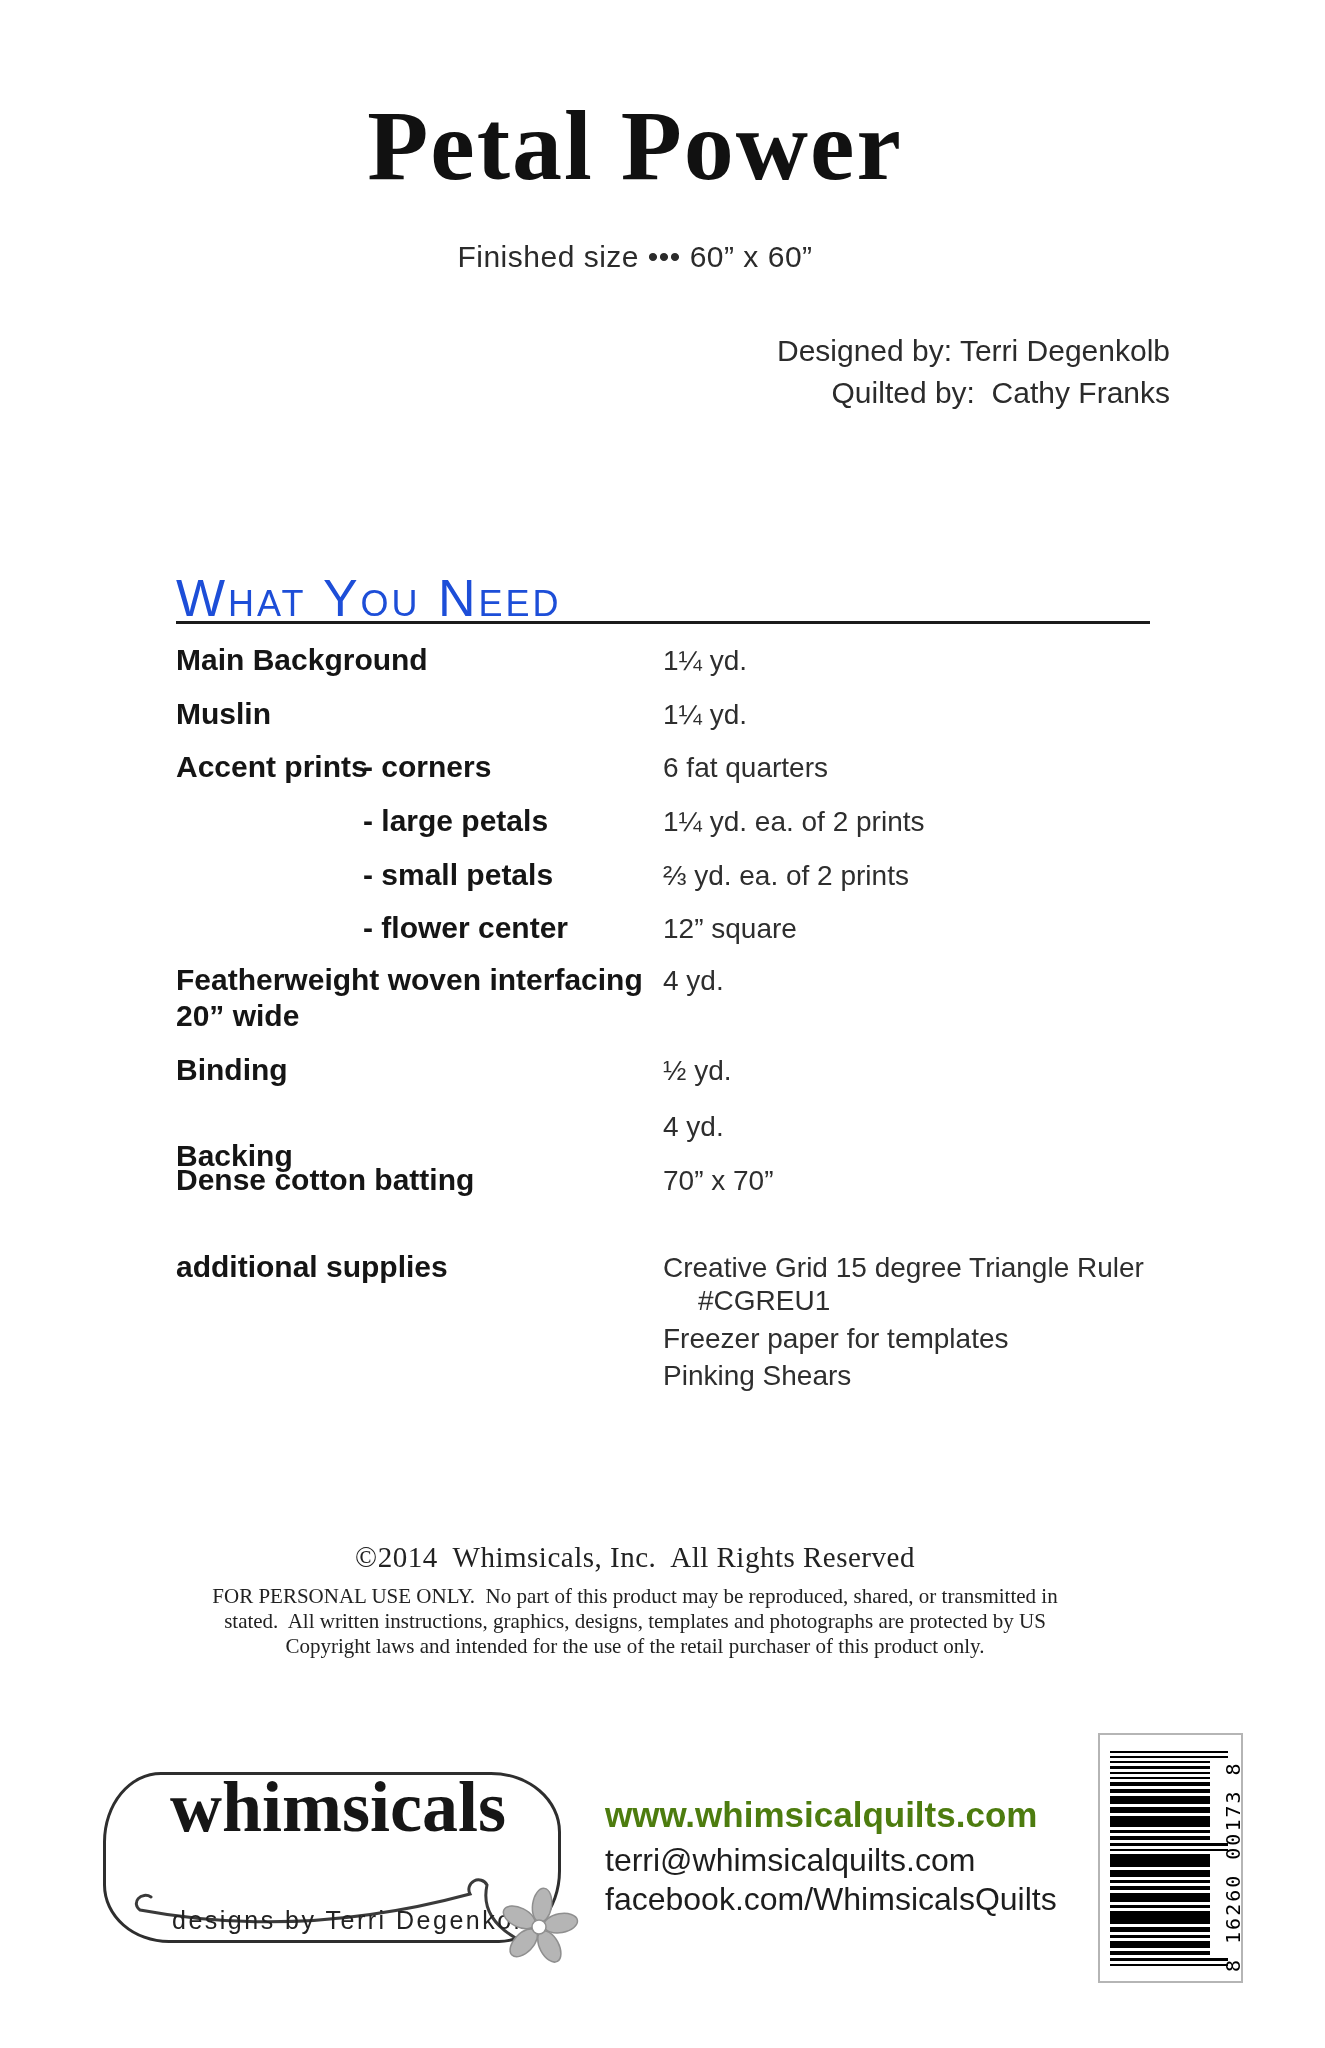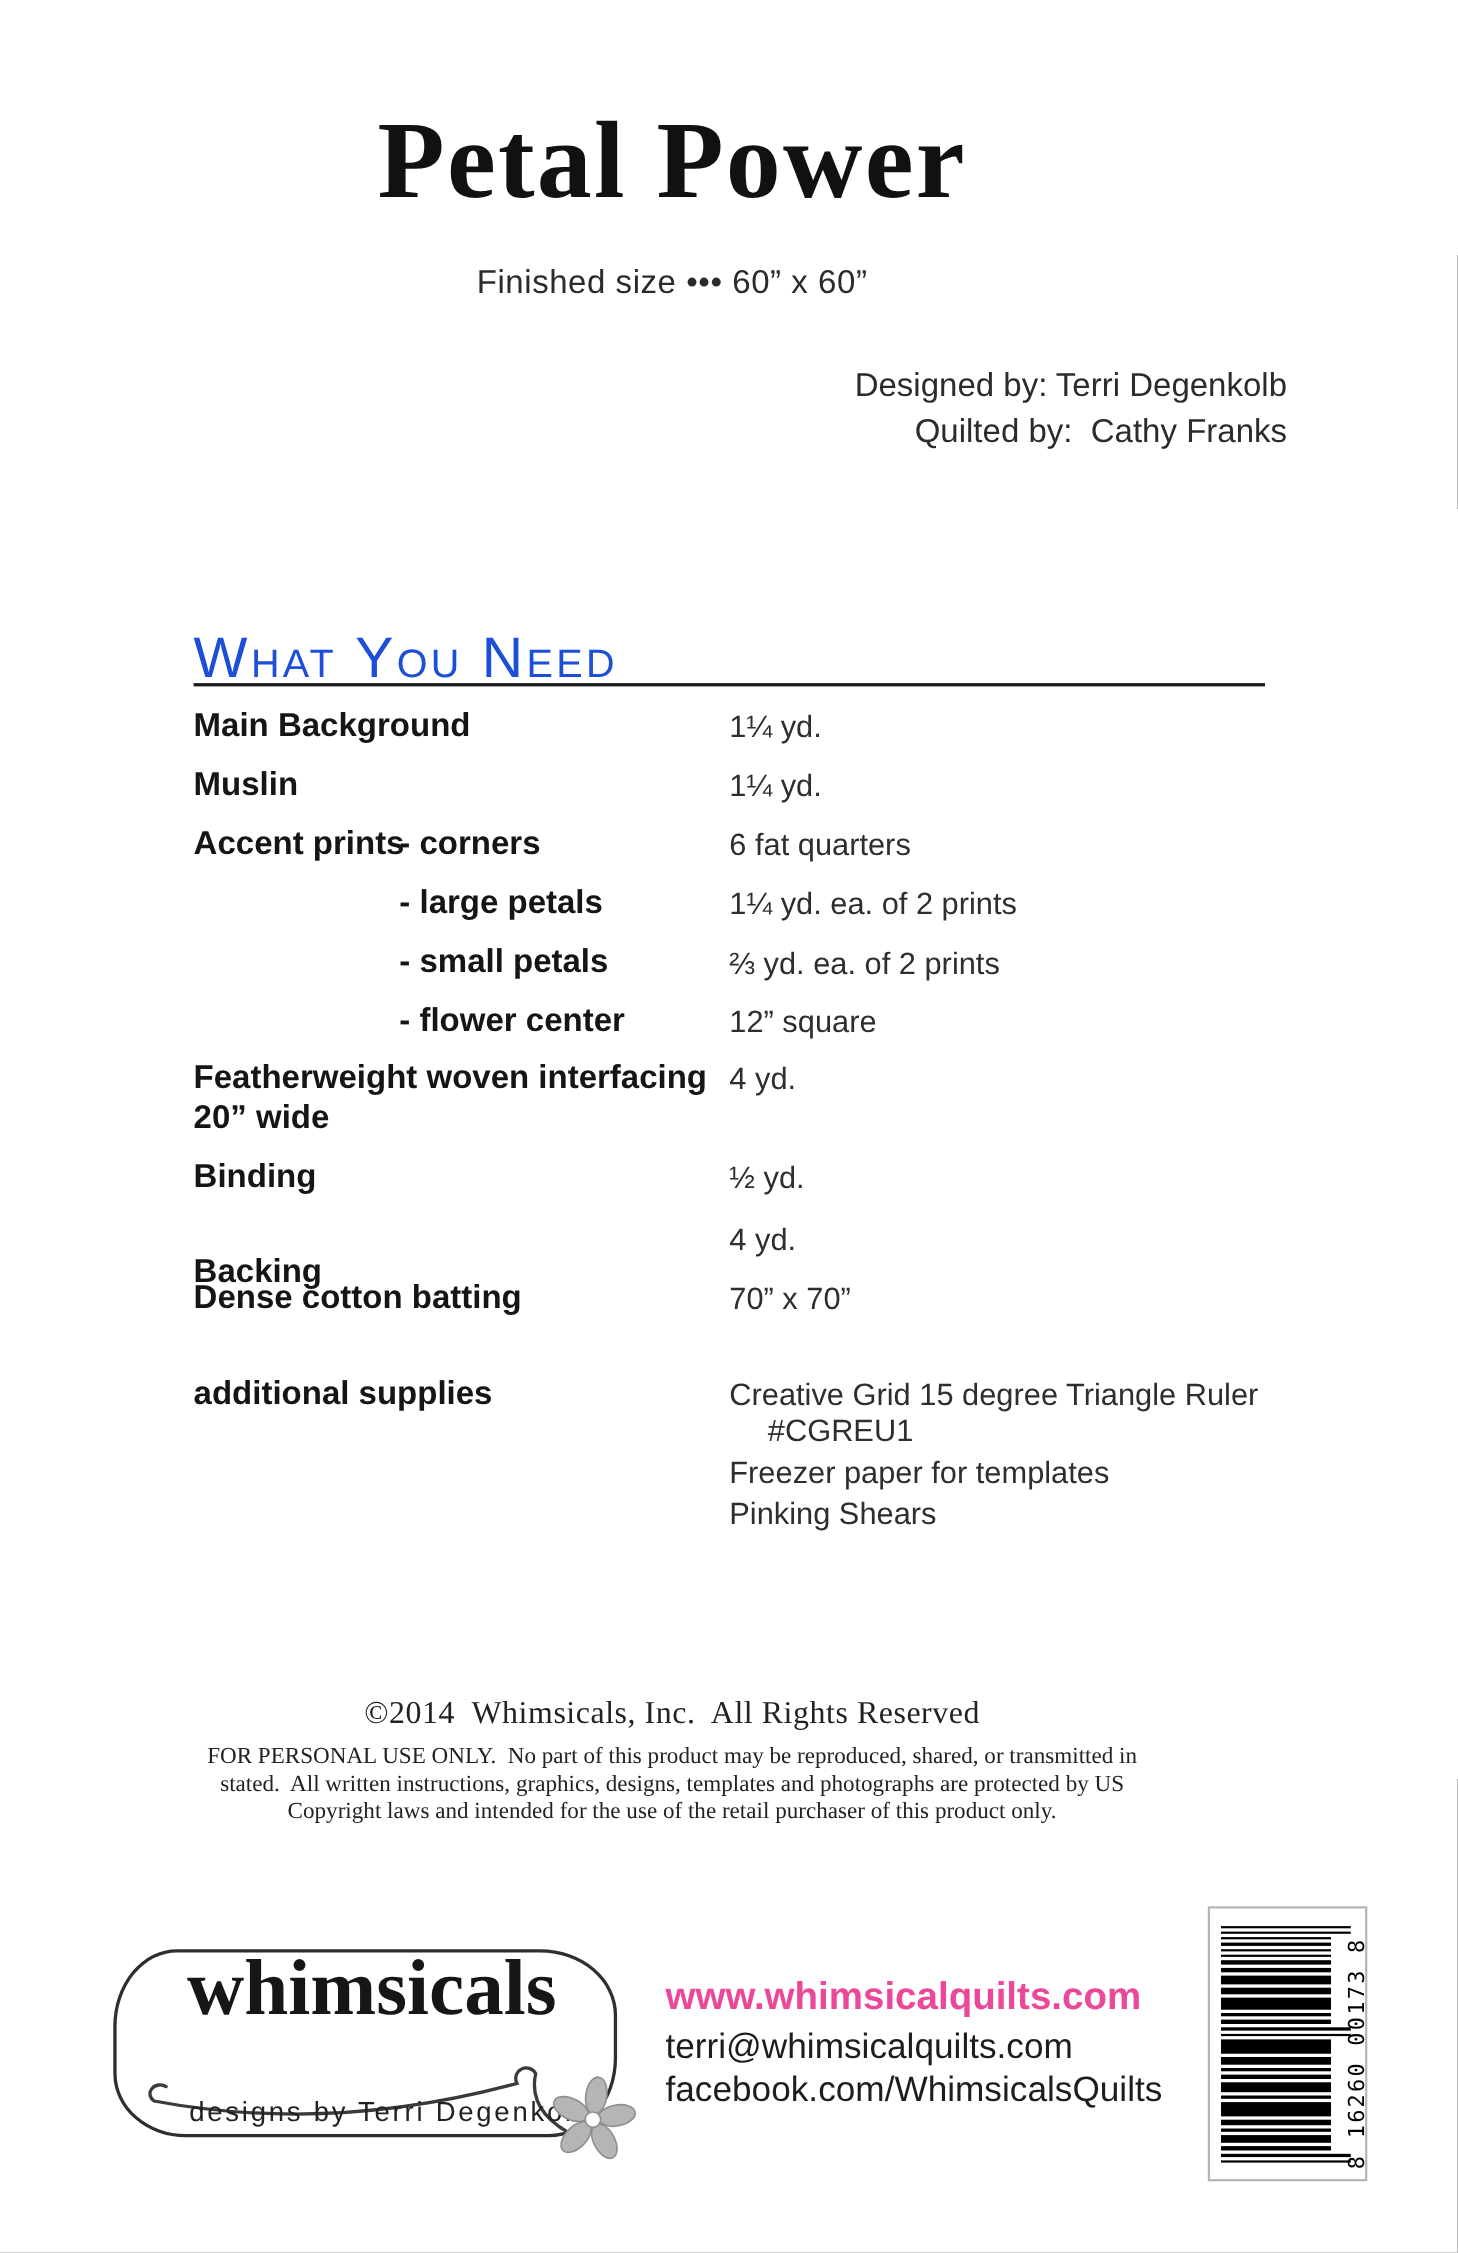--- a/index.html
+++ b/index.html
@@ -2,21 +2,21 @@
 <html><head>
 <meta charset="utf-8">
 <style>
   html,body { margin:0; padding:0; background:#888; }
   .page {
     position:relative; width:1325px; height:2048px; margin:0 auto;
     background:#ffffff; overflow:hidden;
     font-family:"Liberation Sans", sans-serif; color:#1b1b1b;
   }
   .abs { position:absolute; }
-  .center-line { left:0; width:1222px; text-align:center; }
+  .center-line { left:0; width:1222px; text-align:center;padding-left:24px; }
 
   .title {
     top:88px; font-family:cursive; font-size:100px; font-weight:bold;
     letter-spacing:2px; color:#111;
   }
   .finished { top:240px; font-size:30px; color:#2b2b2b; letter-spacing:0.5px; }
 
   .credits { top:330px; right:155px; text-align:right; font-size:30px;
     line-height:42px; color:#2b2b2b; }
 
@@ -46,21 +46,21 @@
   .logo-script {
     left:128px; top:1766px; width:420px; text-align:center;
     font-family:cursive; font-size:72px; font-weight:bold; color:#161616;
     white-space:nowrap;
   }
   .logo-tagline {
     left:172px; top:1906px; font-size:25px; letter-spacing:2.5px; color:#222;
     white-space:nowrap;
   }
 
-  .contact-web  { left:605px; top:1795px; font-size:35px; font-weight:bold; color:#ec4899; }
+  .contact-web  { left:605px; top:1795px; font-size:35px; font-weight:bold; color:#4d7c0f; }
   .contact-mail { left:605px; top:1842px; font-size:32px; color:#1d1d1d; }
   .contact-fb   { left:605px; top:1881px; font-size:32px; color:#1d1d1d; }
 
   .barcode-box {
     left:1098px; top:1733px; width:145px; height:250px;
     border:2px solid #b5b5b5; background:#fff; box-sizing:border-box;
   }
   .barcode-bars { position:absolute; left:10px; top:16px; width:126px; }
   .bar { width:100px; background:#000; margin-bottom:3px; }
   .bar.long { width:118px; }

